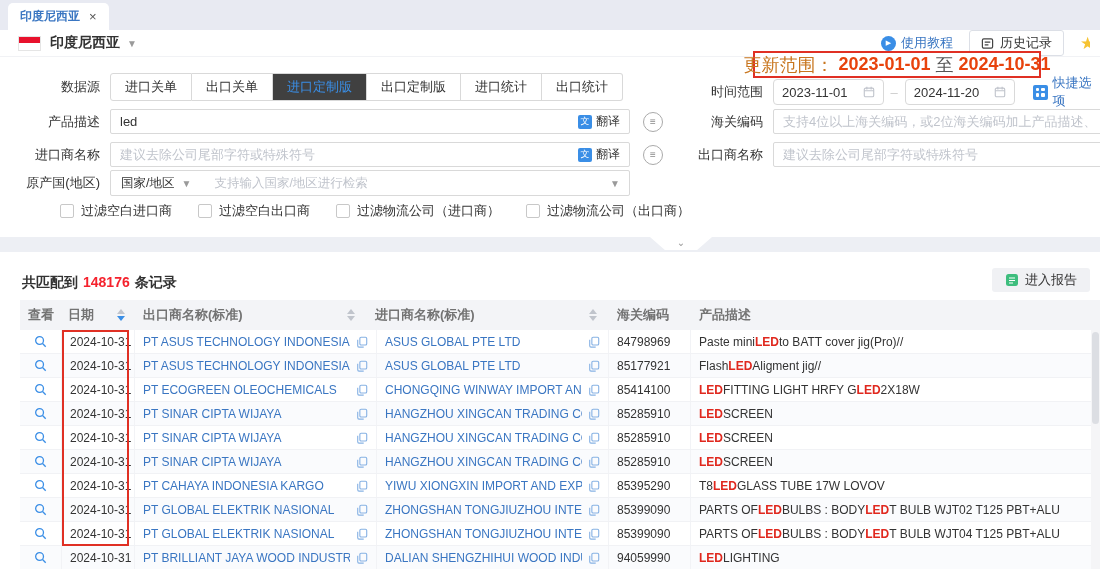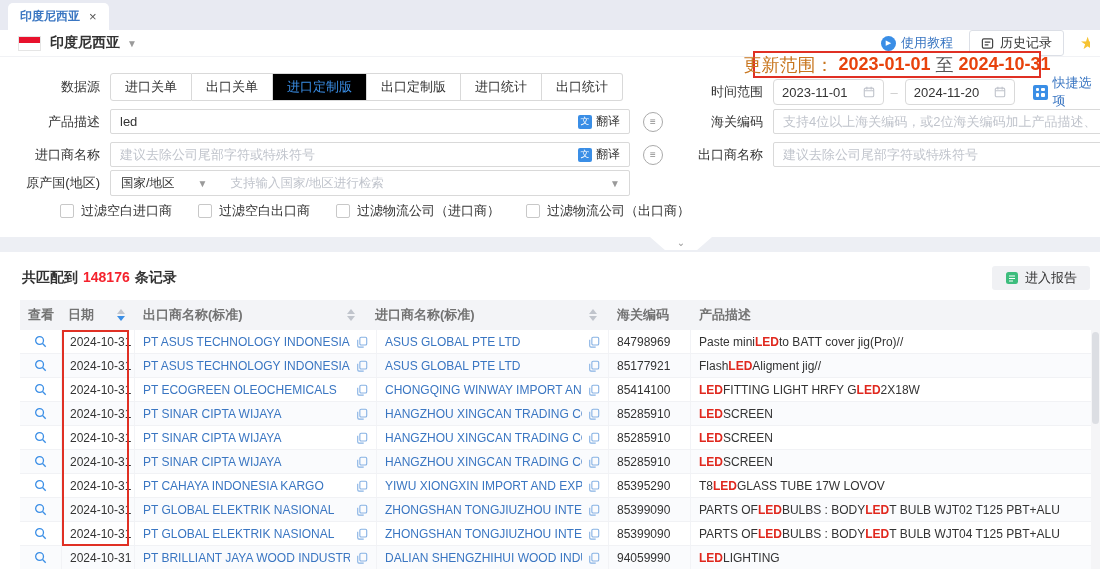--- a/index.html
+++ b/index.html
@@ -28,58 +28,58 @@
   
   .form-panel { position:relative; height:180px; background:#fff; }
   .form-row { position:absolute; display:flex; align-items:center; }
   .flabel { width:95px; flex:none; text-align:right; padding-right:10px; color:#333; }
   .flabel-r { width:78px; flex:none; text-align:right; padding-right:10px; color:#333; }
 
   .btn-group { display:flex; }
   .src-btn { border:1px solid #d9d9d9; border-left:none; background:#fff; height:28px; display:flex; align-items:center; padding:0 14px; font-size:13px; color:#333; cursor:pointer; }
   .src-btn:first-child { border-left:1px solid #d9d9d9; border-radius:3px 0 0 3px; }
   .src-btn:last-child { border-radius:0 3px 3px 0; }
-  .src-btn.active { background:#000000; color:#3a8ee6; }
+  .src-btn.active { background:#404040; color:#3a8ee6; }
 
   .date-input { width:118px; height:26px; border:1px solid #d9d9d9; border-radius:4px; display:flex; align-items:center; padding:0 8px; background:#fff; }
   .date-input .val { flex:1; font-size:13px; color:#333; }
   .range-dash { color:#ccc; margin:0 7px; }
   .quick-opts { display:flex; align-items:center; gap:5px; margin-left:18px; color:#3a76c2; cursor:pointer; }
   .grid-icon { width:15px; height:15px; background:#3a8ee6; border-radius:2px; display:grid; grid-template-columns:1fr 1fr; gap:2px; padding:3px; }
   .grid-icon i { background:#fff; border-radius:1px; }
 
   .text-input { width:520px; height:25px; border:1px solid #d9d9d9; border-radius:2px; display:flex; align-items:center; padding:0 9px; background:#fff; overflow:hidden; }
   .text-input .val { flex:1; color:#333; white-space:nowrap; overflow:hidden; }
   .text-input .ph, .ph { color:#c0c4cc; white-space:nowrap; overflow:hidden; }
   .text-input-r { width:330px; }
   .translate-btn { display:flex; align-items:center; gap:4px; flex:none; cursor:pointer; color:#333; font-size:12px; }
   .trans-icon { width:14px; height:14px; background:#3a8ee6; border-radius:2px; color:#fff; font-size:9px; display:flex; align-items:center; justify-content:center; }
   .circle-btn { width:20px; height:20px; border:1px solid #aaa; border-radius:50%; margin-left:13px; display:flex; align-items:center; justify-content:center; color:#888; font-size:10px; cursor:pointer; flex:none; }
 
   .origin-box { width:520px; height:26px; border:1px solid #d9d9d9; border-radius:2px; display:flex; align-items:center; background:#fff; }
-  .origin-select { flex:none; display:flex; align-items:center; gap:23px; padding:0 10px; font-size:12.5px; color:#333; cursor:pointer; }
+  .origin-select { flex:none; display:flex; align-items:center; gap:7px; padding:0 10px; font-size:12.5px; color:#333; cursor:pointer; }
   .origin-box .ph { flex:1; padding-left:4px; font-size:12.5px; }
   .origin-box .chev { margin-right:9px; }
 
   .cb-row { display:flex; gap:26px; }
   .cb-item { display:flex; align-items:center; gap:7px; cursor:pointer; }
   .cb-box { width:14px; height:14px; border:1px solid #c8c8c8; border-radius:2px; background:#fff; flex:none; }
 
   .collapse-handle { position:absolute; left:650px; bottom:-13px; width:62px; height:13px; background:#fff; clip-path:polygon(0 0,100% 0,76% 100%,24% 100%); display:flex; align-items:flex-start; justify-content:center; color:#999; font-size:10px; z-index:4; cursor:pointer; }
 
   .update-banner { position:absolute; left:753px; top:-6px; width:288px; height:27px; border:2px solid #e03024; background:#fff; display:flex; align-items:center; justify-content:center; gap:5px; z-index:6; font-size:18px; white-space:nowrap; }
   .ub-label { color:#c8761f; }
   .ub-date { color:#e8430d; font-weight:bold; }
   .ub-mid { color:#555; }
 
   .gray-gap { height:15px; background:#edeff4; }
 
   
   .results-panel { position:relative; background:#fff; height:317px; }
-  .results-header { display:flex; align-items:center; padding:12px 10px 0 22px; height:40px; }
+  .results-header { display:flex; align-items:flex-end; padding:12px 10px 0 22px; height:40px; }
   .match-text { font-weight:bold; font-size:14px; }
   .match-count { color:#f5222d; font-weight:bold; margin:0 5px; }
   .report-btn { margin-left:auto; background:#f0f1f4; border-radius:3px; padding:3px 13px; display:flex; align-items:center; gap:6px; font-size:13px; color:#333; cursor:pointer; }
 
   .dtable { margin:8px 0 0 20px; width:1080px; }
   .thead { display:flex; height:30px; background:#f3f4f7; align-items:center; font-weight:bold; font-size:13px; color:#737373; }
   .hcell { display:flex; align-items:center; padding:0 8px; height:100%; }
   .c-view { width:42px; justify-content:center; padding:0; flex:none; }
   .c-date { width:73px; flex:none; padding:0 6px; }
   .c-imp { width:242px; flex:none; }

